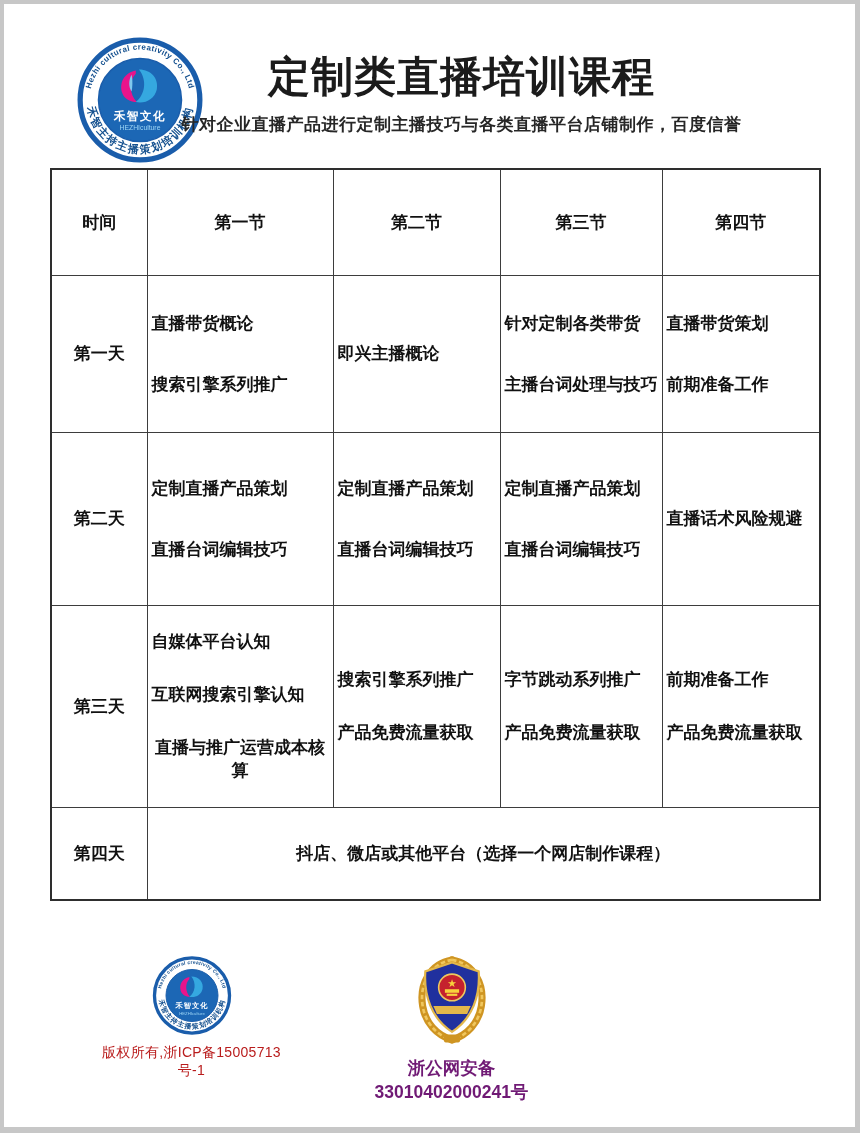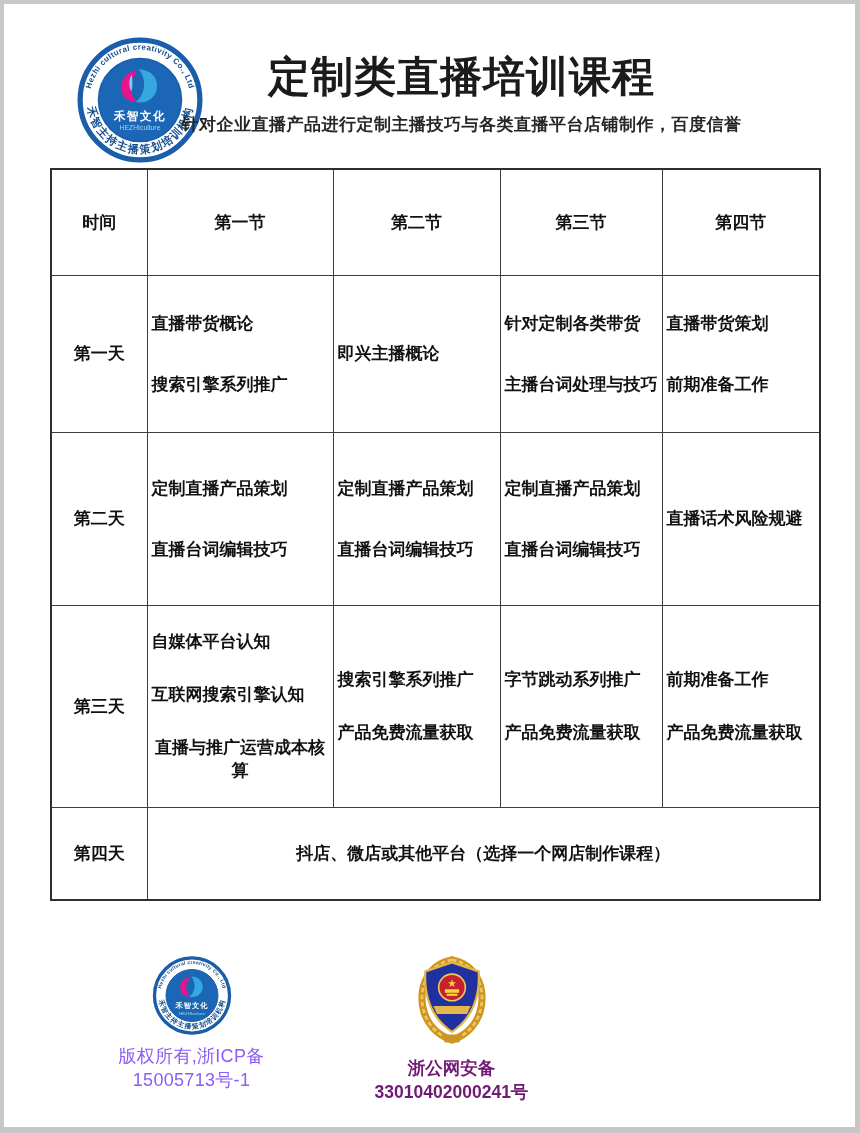--- a/index.html
+++ b/index.html
@@ -45,21 +45,21 @@
   tr.r4{height:93px;}
   th.colhead{font-size:18px;}
   td.day{font-size:18px;}
   .lines{display:flex;flex-direction:column;align-items:flex-start;justify-content:center;}
   .lines.gap-lg{gap:38px;}
   .lines.gap-md{gap:30px;}
   td.merged{text-align:left;padding-left:13px;font-size:17px;}
   
   .f-left{position:absolute;left:85px;top:952px;width:205px;text-align:center;}
   .f-left svg{width:80px;height:79px;}
-  .f-copy{font-size:18px;color:#8b5cf6;margin-top:5px;letter-spacing:0.3px;}
+  .f-copy{font-size:14px;color:#b91c1c;margin-top:5px;letter-spacing:0.3px;}
   .f-center{position:absolute;left:335px;top:950px;width:225px;text-align:center;}
   .f-center svg{width:80px;height:90px;}
   .f-police{font-size:17.5px;font-weight:bold;color:#701a75;margin-top:8px;}
   .f-right{position:absolute;left:612px;top:955px;width:180px;text-align:center;}
   .f-right svg{width:62px;height:60px;}
   .f-baidu-cn{font-size:18px;color:#98a2ab;letter-spacing:4px;margin-top:4px;}
   .f-baidu-en{font-size:8.5px;color:#a9b1b7;letter-spacing:1.5px;margin-top:3px;}
   .f-baidu-cert{font-size:16px;font-weight:bold;color:#4f5458;letter-spacing:2px;margin-top:9px;}
 </style>
 </head>

